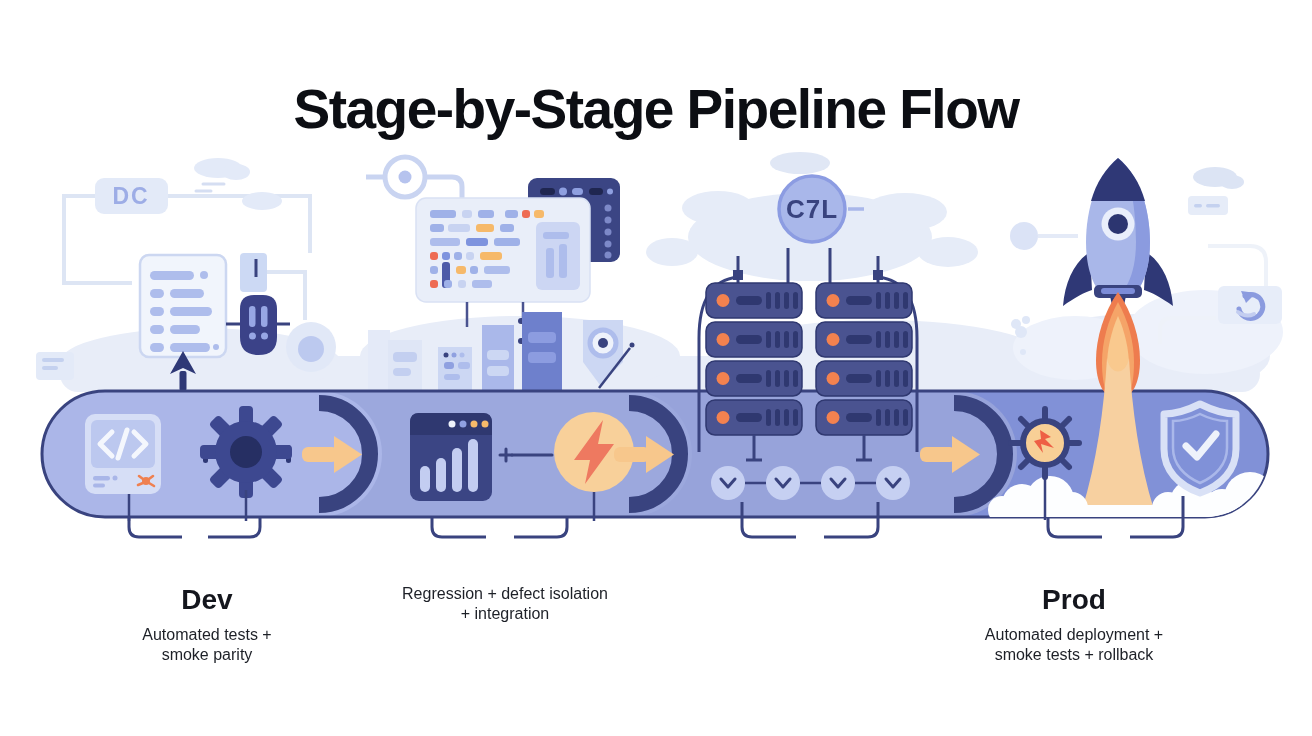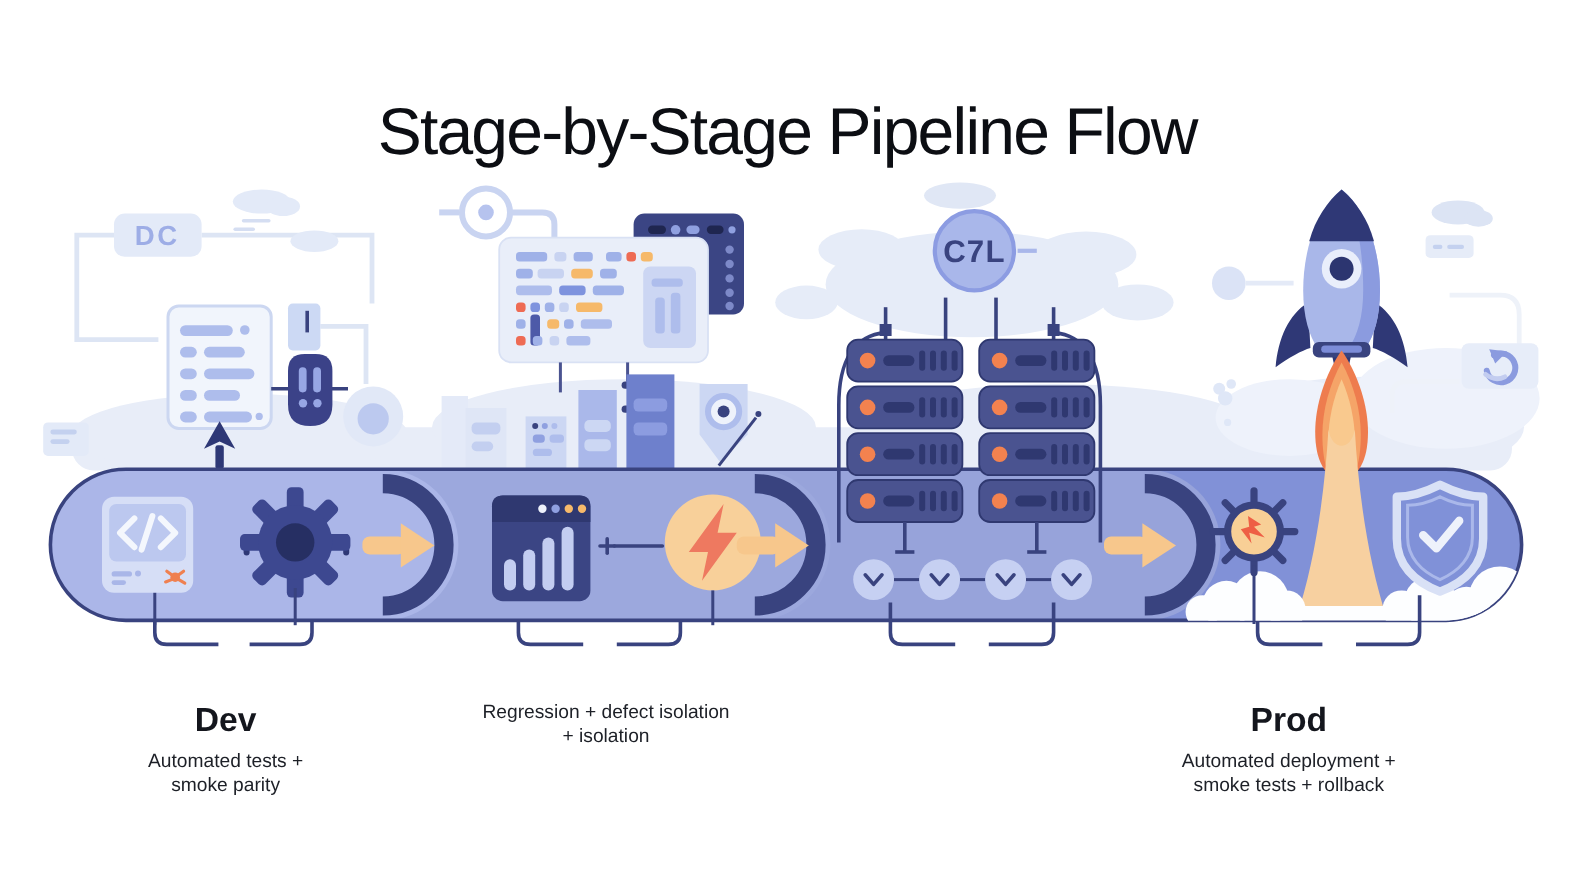--- a/index.html
+++ b/index.html
@@ -1,19 +1,19 @@
 <!DOCTYPE html>
 <html><head>
 <meta charset="utf-8">
 <style>
   html,body{margin:0;padding:0;background:#ffffff;}
   .canvas{position:relative;width:1312px;height:736px;background:#ffffff;overflow:hidden;
           font-family:"Liberation Sans",sans-serif;}
   .title{position:absolute;top:40px;left:0;width:1312px;text-align:center;
-         font-size:55px;font-weight:400;letter-spacing:-1.5px;color:#0c0e13;}
+         font-size:55px;font-weight:700;letter-spacing:-1.5px;color:#0c0e13;}
   .stage-label{position:absolute;top:584px;width:320px;text-align:center;}
   .stage-name{font-size:28px;font-weight:700;color:#14161d;margin-bottom:9px;}
   .stage-desc{font-size:16px;line-height:20px;color:#1d2027;}
   svg{position:absolute;top:0;left:0;}
 </style>
 </head>
 <body>
 
 <div class="canvas">
 
@@ -485,31 +485,31 @@
   <g stroke="#39437f" stroke-width="3" fill="none">
     <path d="M129 518 V527 Q129 537 139 537 H182 M208 537 H250 Q260 537 260 527 V518"></path>
     <path d="M432 518 V527 Q432 537 442 537 H486 M514 537 H557 Q567 537 567 527 V518"></path>
     <path d="M742 502 V527 Q742 537 752 537 H796 M824 537 H868 Q878 537 878 527 V502"></path>
     <path d="M1048 518 V527 Q1048 537 1058 537 H1102 M1130 537 H1173 Q1183 537 1183 527 V496"></path>
   </g>
 </svg>
 
 <h1 class="title">Stage-by-Stage Pipeline Flow</h1>
 
-<div class="stage-label" style="left:28px">
+<div class="stage-label" style="left:47px">
   <div class="stage-name">Dev</div>
   <div class="stage-desc">
     <div>Automated tests +</div>
     <div>smoke parity</div>
   </div>
 </div>
 <div class="stage-label" style="left:345px">
   <div class="stage-desc">
     <div>Regression + defect isolation</div>
-    <div>+ isolation</div>
+    <div>+ integration</div>
   </div>
 </div>
 <div class="stage-label" style="left:914px">
   <div class="stage-name">Prod</div>
   <div class="stage-desc">
     <div>Automated deployment +</div>
     <div>smoke tests + rollback</div>
   </div>
 </div>
 

